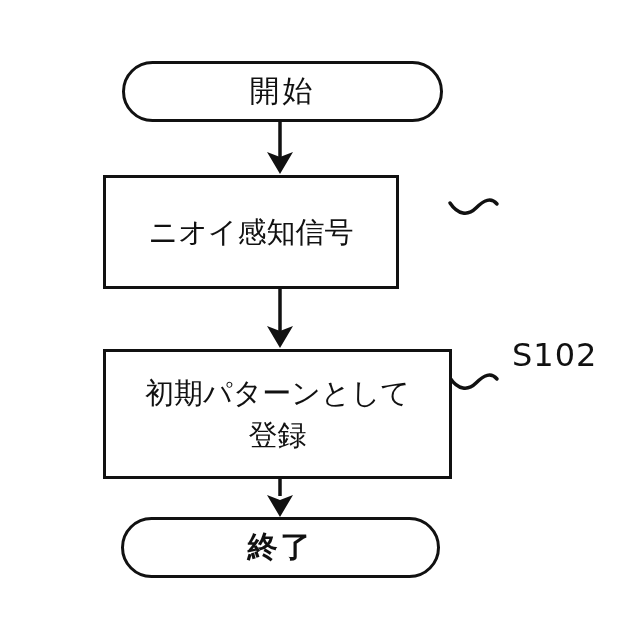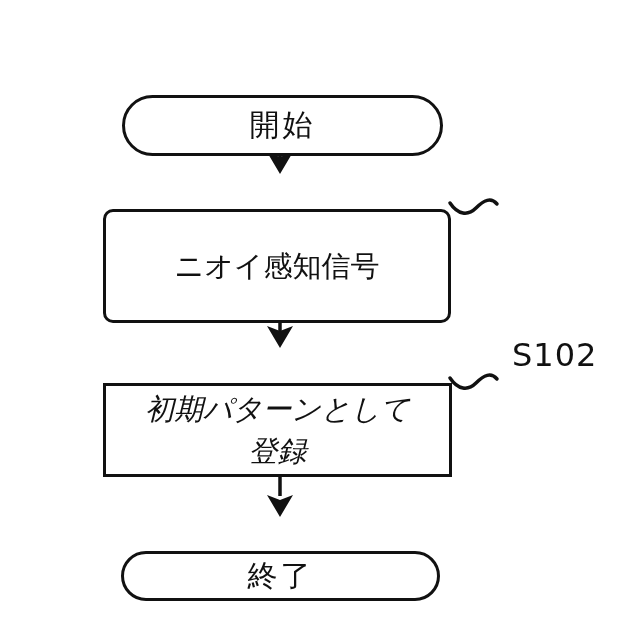--- a/index.html
+++ b/index.html
@@ -25,57 +25,55 @@
   }
   .node {
     position: absolute;
     box-sizing: border-box;
     border: 3px solid #111111;
     background: #ffffff;
     display: flex;
     align-items: center;
     justify-content: center;
     text-align: center;
-    margin-top: 34px;
   }
   .terminal {
     border-radius: 32px;
     font-size: 30px;
     letter-spacing: 3px;
   }
   .terminal-start {
     left: 122px;
     top: 61px;
     width: 321px;
     height: 61px;
   }
   .terminal-end {
     left: 121px;
     top: 517px;
     width: 319px;
-    height: 50px;
+    height: 61px;
+    font-weight: bold;
   }
   .process {
     flex-direction: column;
     font-size: 29px;
     line-height: 42px;
   }
   .process-1 {
     left: 103px;
     top: 175px;
-    width: 348px;
+    width: 296px;
     height: 114px;
-    border-radius: 10px;
   }
   .process-2 {
     left: 103px;
     top: 349px;
     width: 349px;
-    height: 94px;
-    font-style: italic;
+    height: 130px;
   }
   .step-label {
     position: absolute;
     font-size: 32px;
     line-height: 1;
     letter-spacing: 1px;
   }
   .step-label-1 {
     left: 470px;
     top: 166px;

